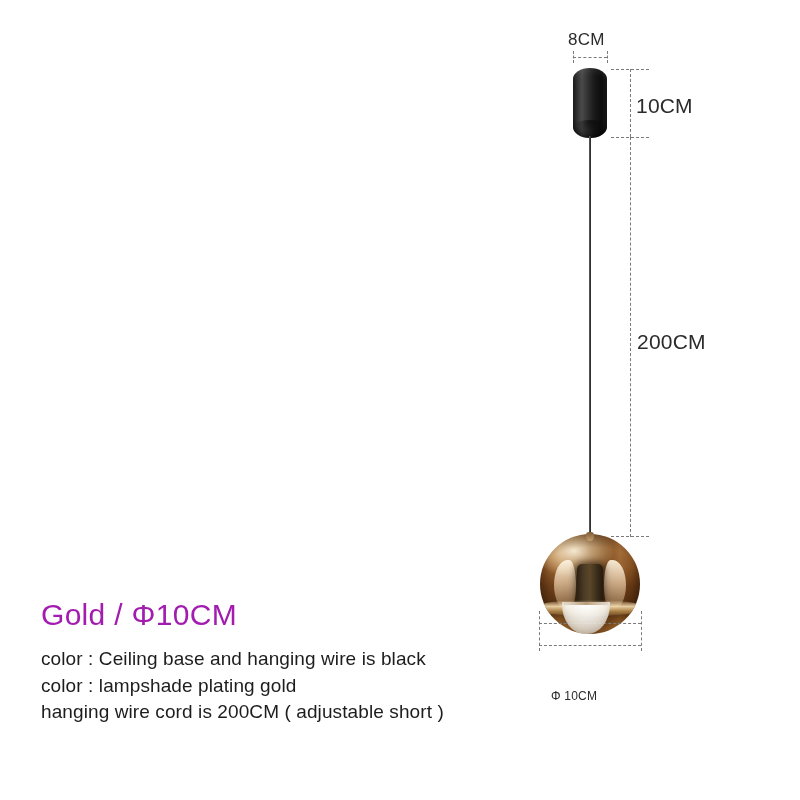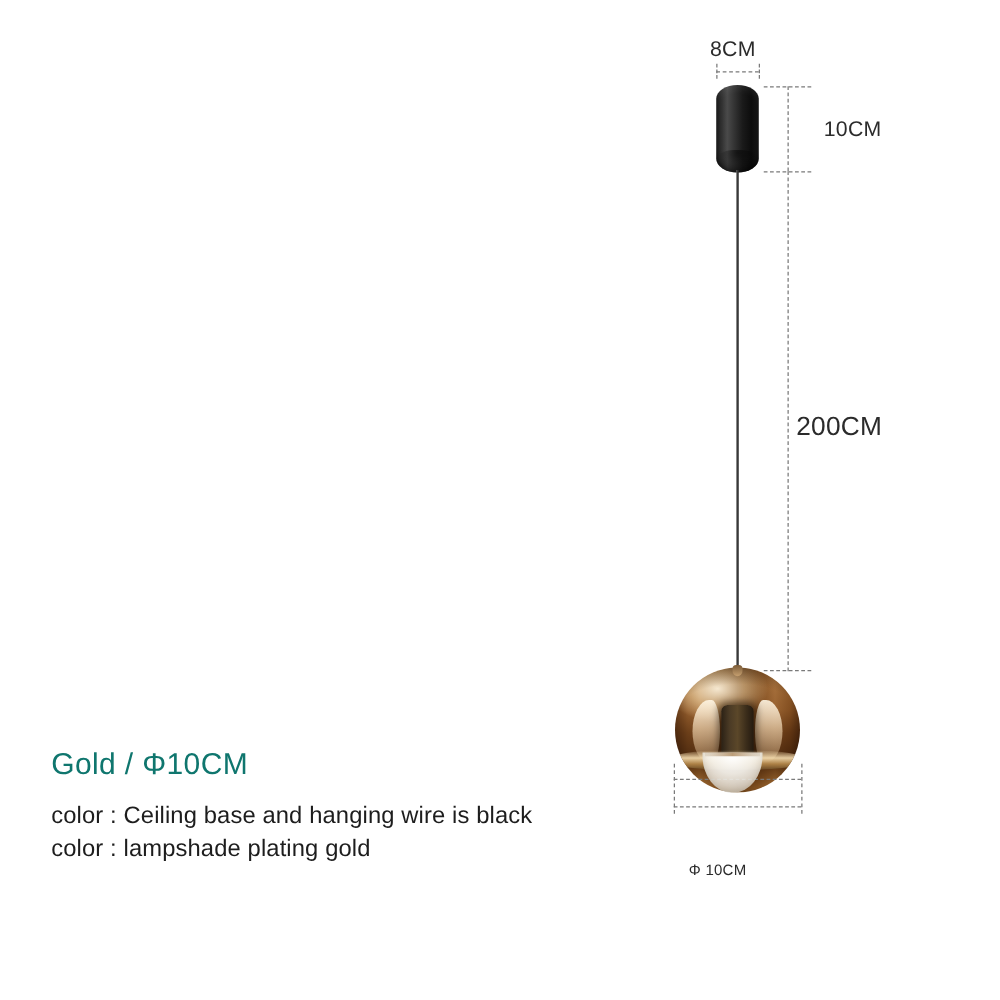--- a/index.html
+++ b/index.html
@@ -227,22 +227,22 @@
   }
 
   
   #desc {
     position: absolute;
     left: 41px;
     top: 600px;
     width: 520px;
   }
   #desc-title {
-    font-size: 24px;
-    color: #0f766e;
+    font-size: 30px;
+    color: #a21caf;
     line-height: 1.0;
     margin-bottom: 16px;
     letter-spacing: 0.3px;
   }
   .desc-line {
     font-size: 19px;
     color: #1d1d1d;
     line-height: 1.40;
     letter-spacing: 0.1px;
   }
@@ -258,21 +258,21 @@
   <div class="dim-line-v" style="left:573px; top:51px; height:12px;"></div>
   <div class="dim-line-v" style="left:607px; top:51px; height:12px;"></div>
 
   <div id="canopy">
     <div id="canopy-bottom-shade"></div>
   </div>
 
   <div class="dim-line-h" style="left:611px; top:69px; width:38px;"></div>
   <div class="dim-line-h" style="left:611px; top:137px; width:38px;"></div>
   <div class="dim-line-v" style="left:630px; top:69px; height:68px;"></div>
-  <div class="dim-label" style="left:659px; top:94px; font-size:17px;">10CM</div>
+  <div class="dim-label" style="left:636px; top:94px; font-size:21px;">10CM</div>
 
   <div id="cord"></div>
 
   <div class="dim-line-v" style="left:630px; top:137px; height:400px;"></div>
   <div class="dim-line-h" style="left:611px; top:536px; width:38px;"></div>
   <div class="dim-label" style="left:637px; top:330px; font-size:21px;">200CM</div>
 
   <div id="globe-wrap">
     <div id="globe-nipple"></div>
     <div id="globe">
@@ -289,15 +289,16 @@
   <div class="dim-line-h" style="left:539px; top:623px; width:102px;"></div>
   <div class="dim-line-h" style="left:539px; top:645px; width:102px;"></div>
   <div class="dim-line-v" style="left:539px; top:611px; height:40px;"></div>
   <div class="dim-line-v" style="left:641px; top:611px; height:40px;"></div>
   <div class="dim-label" style="left:551px; top:689px; font-size:12px;text-align:center;">Φ 10CM</div>
 
   <div id="desc">
     <div id="desc-title">Gold / Φ10CM</div>
     <div class="desc-line">color : Ceiling base and hanging wire is black</div>
     <div class="desc-line">color : lampshade plating gold</div>
+    <div class="desc-line">hanging wire cord is 200CM ( adjustable short )</div>
   </div>
 
 </div>
 
 </body></html>

